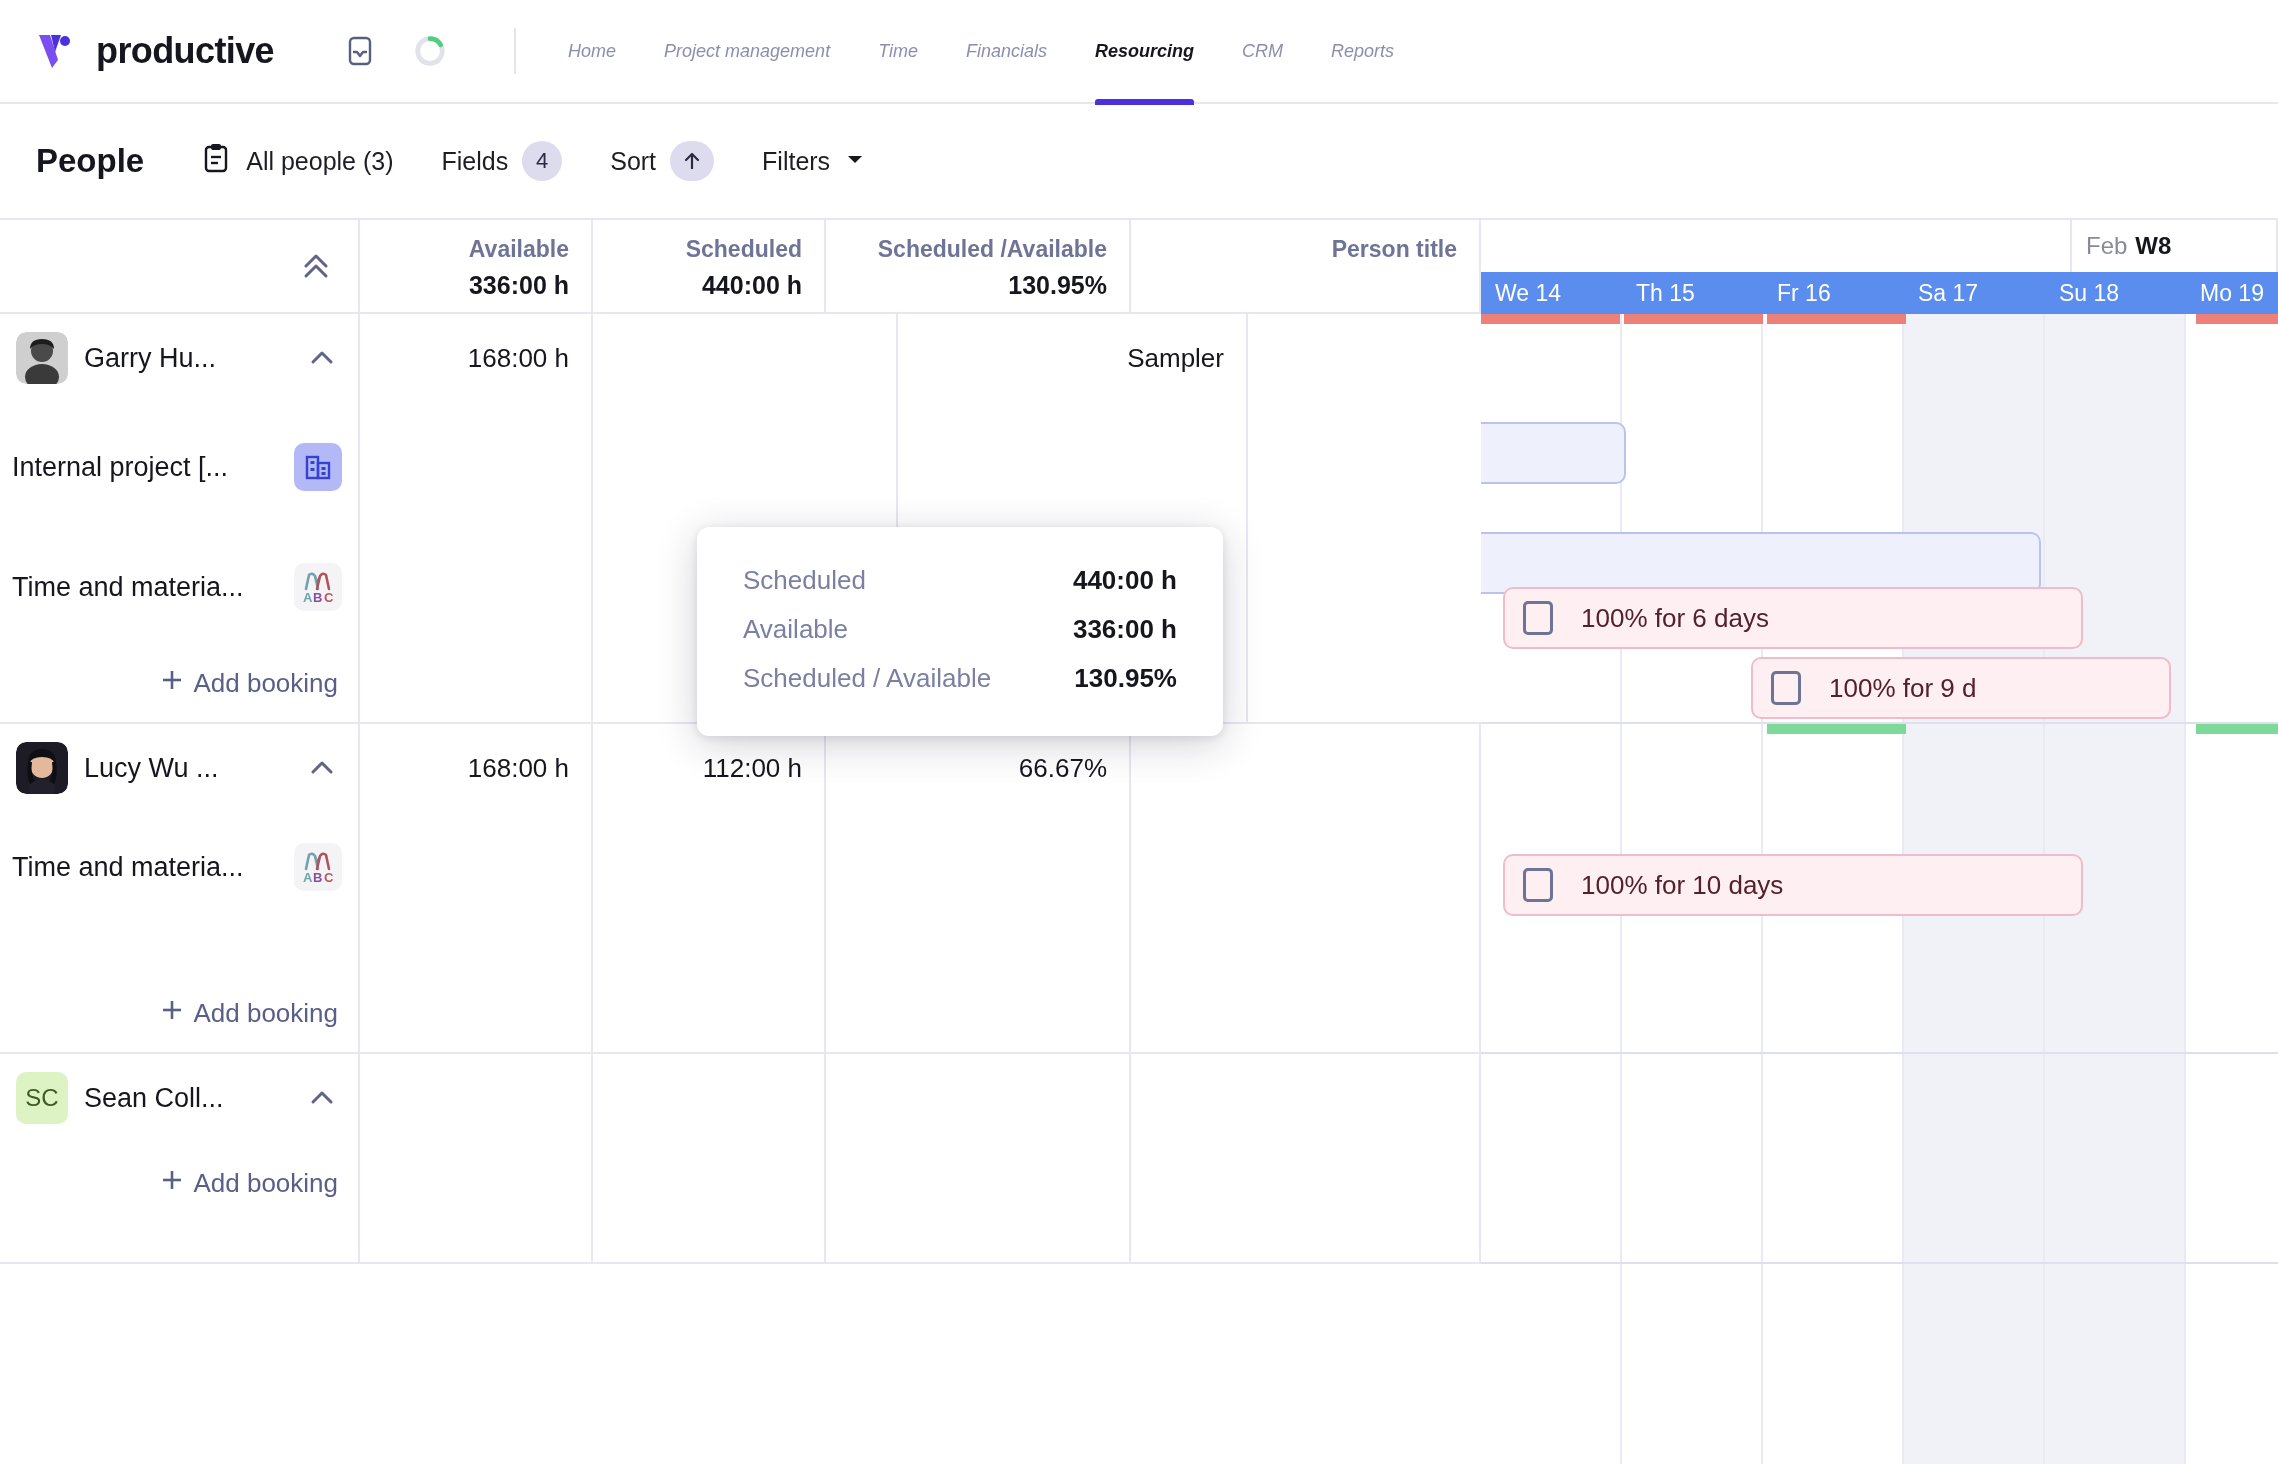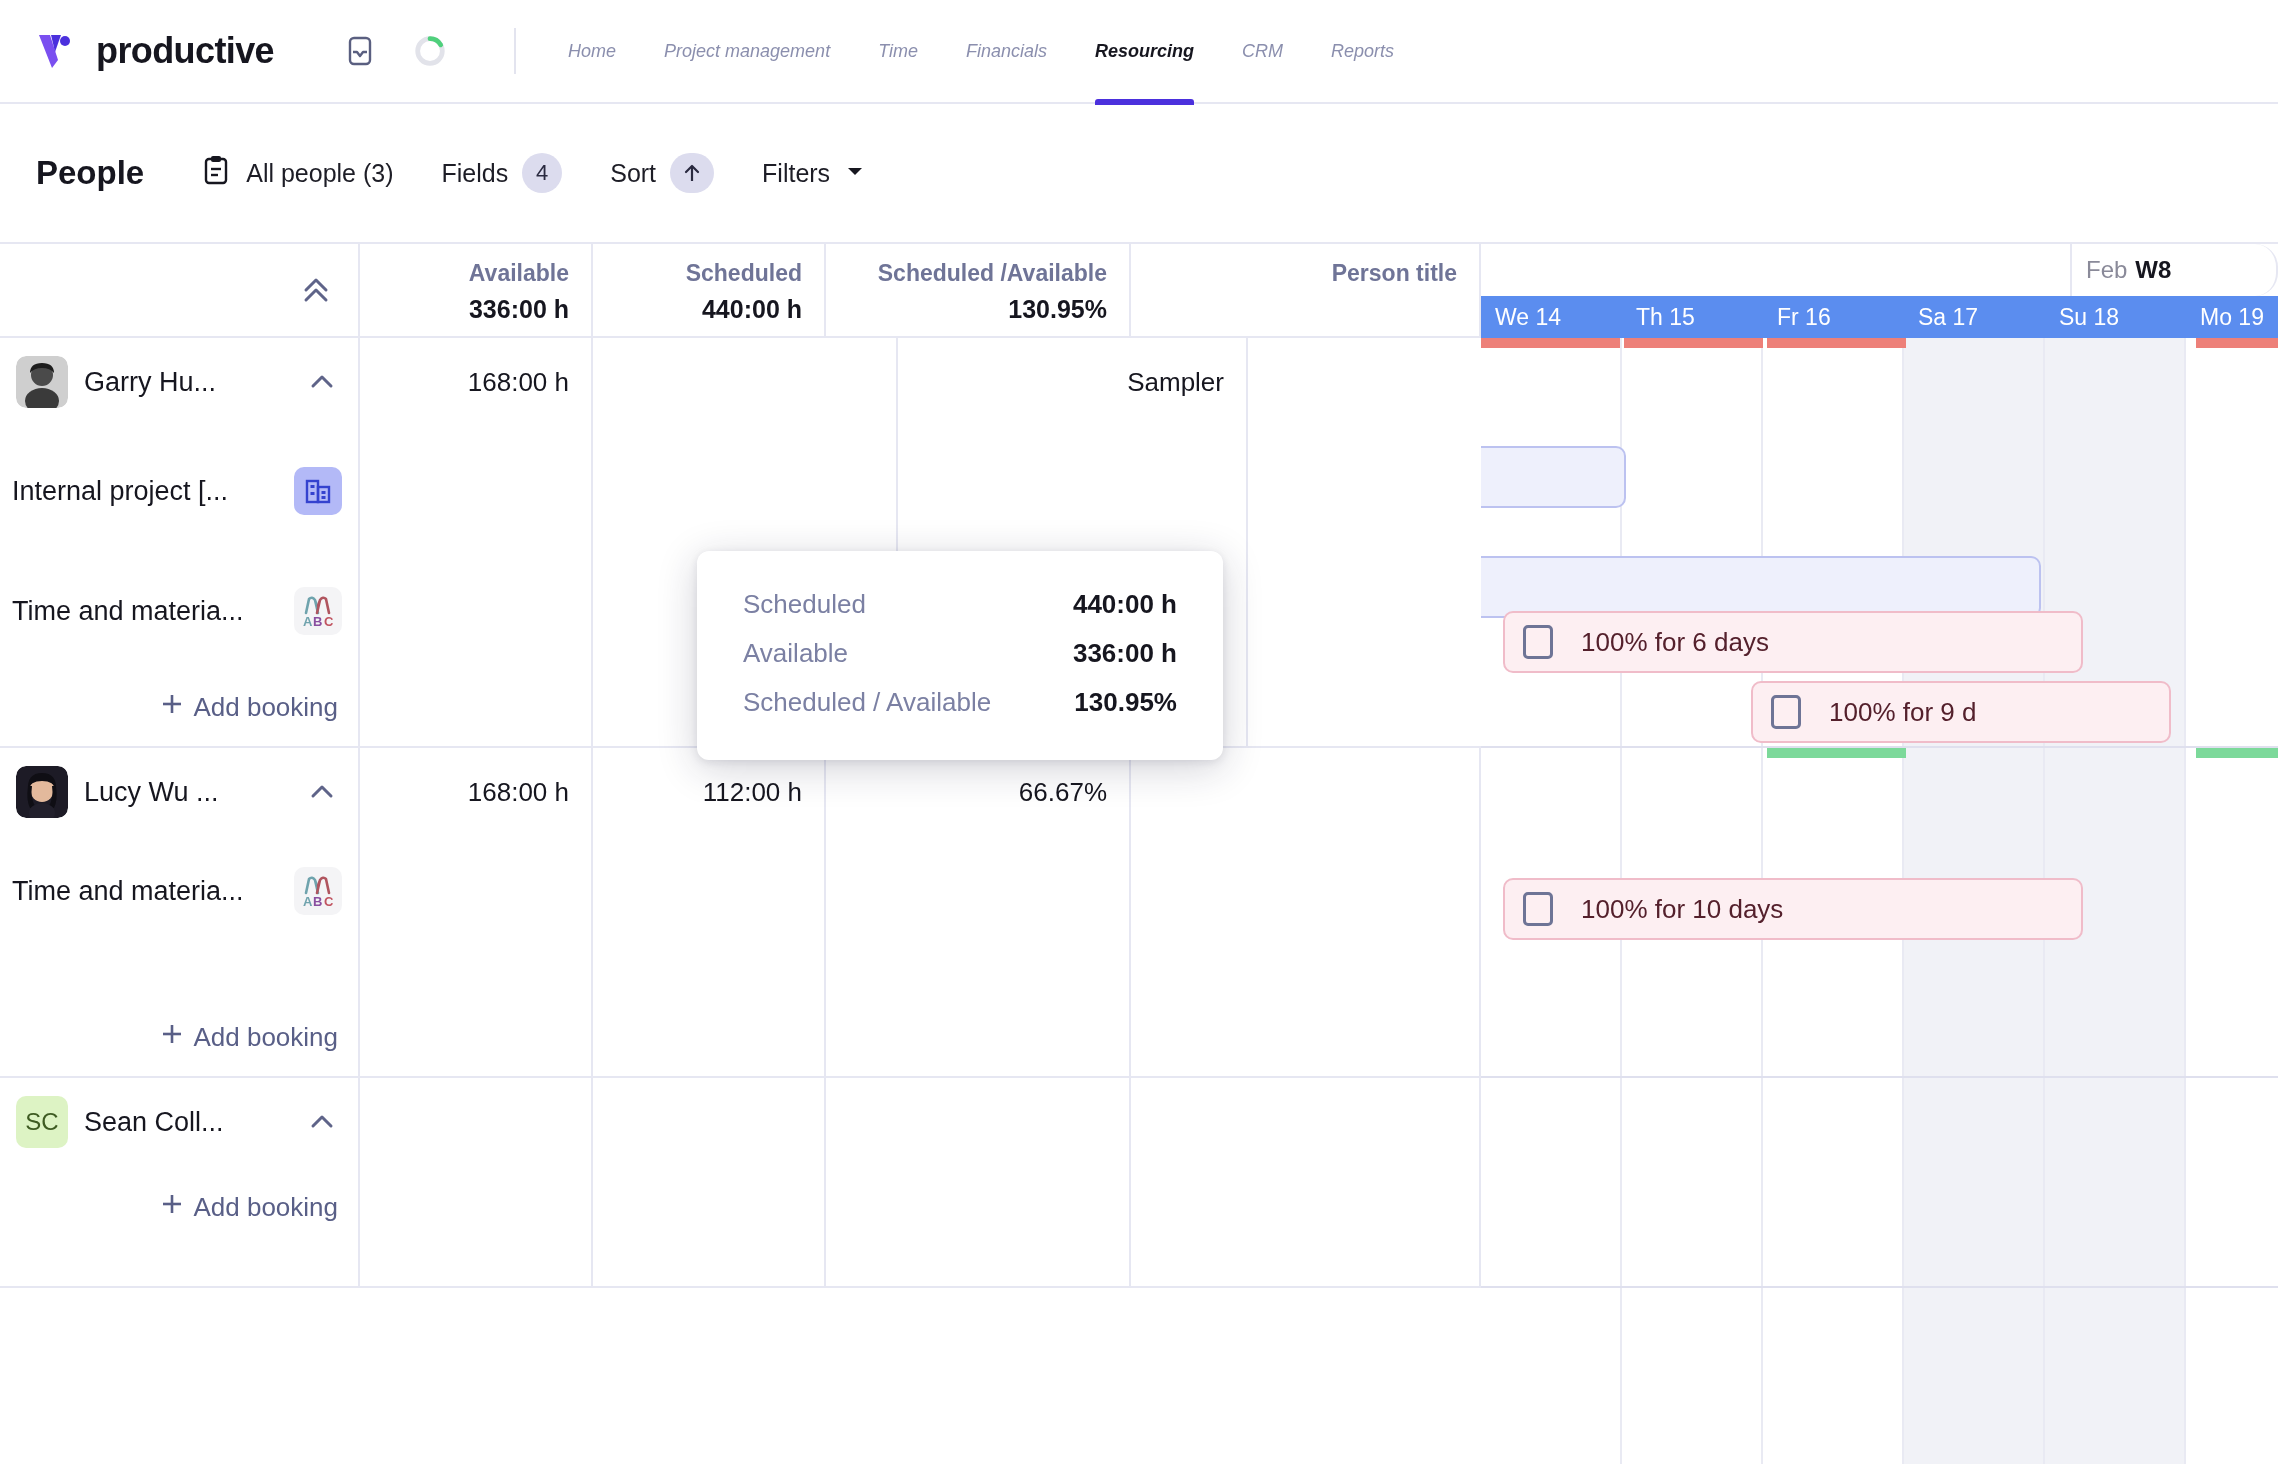--- a/index.html
+++ b/index.html
@@ -35,21 +35,21 @@
     display: flex; align-items: center; font-style: italic;
   }
   .nav-link.active { color: #16161f; font-weight: bold; }
   .nav-link.active::after {
     content: ""; position: absolute; left: 24px; right: 24px; bottom: 0;
     height: 6px; background: #4b30dd; border-radius: 3px 3px 0 0;
   }
 
   
   .toolbar {
-    height: 140px; display: flex; align-items: center;
+    height: 116px; display: flex; align-items: center;
     padding: 16px 36px; gap: 0;
     border-bottom: 2px solid #e6e7f2;
     background: #fff;
   }
   .toolbar-title { font-size: 33px; font-weight: bold; color: #16161f; margin-right: 56px; }
   .tb-item {
     display: flex; align-items: center; gap: 14px;
     font-size: 25px; color: #1d1d26; cursor: pointer;
     margin-right: 48px;
   }
@@ -451,21 +451,21 @@
           </div>
       </div>
 
     </div>
   </div>
 
   <div class="tl-pane">
     <div class="tl-head">
       <div class="tl-weeks">
         <div class="tl-week" style="flex:0 0 591px;"></div>
-        <div class="tl-week" style="flex:1;border-radius:23px;">
+        <div class="tl-week" style="flex:1;">
           <span>Feb</span>
           <b>W8</b>
         </div>
       </div>
       <div class="tl-days">
         <div class="tl-day">We 14</div>
         <div class="tl-day">Th 15</div>
         <div class="tl-day">Fr 16</div>
         <div class="tl-day">Sa 17</div>
         <div class="tl-day">Su 18</div>

